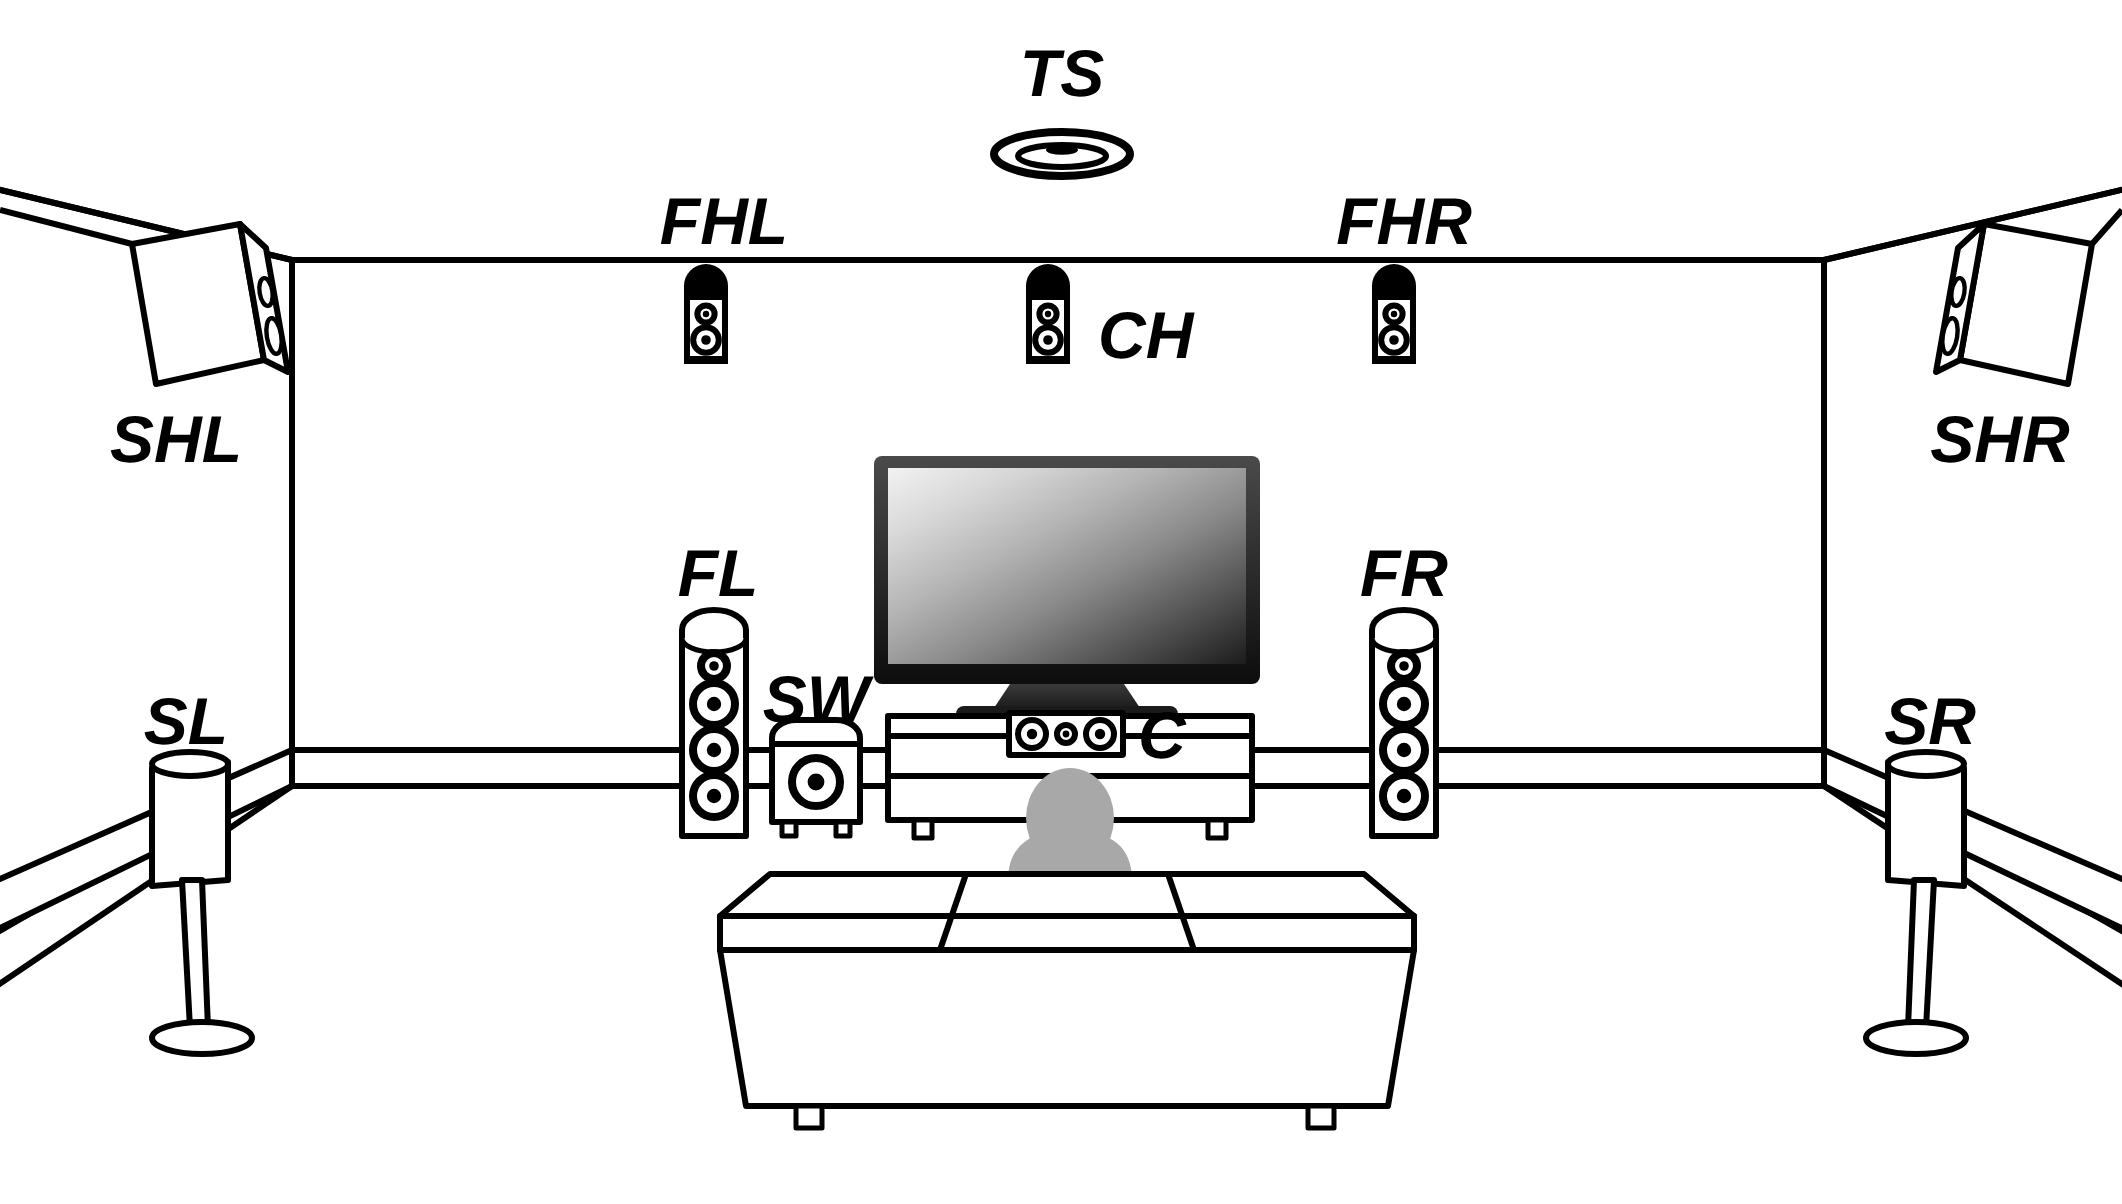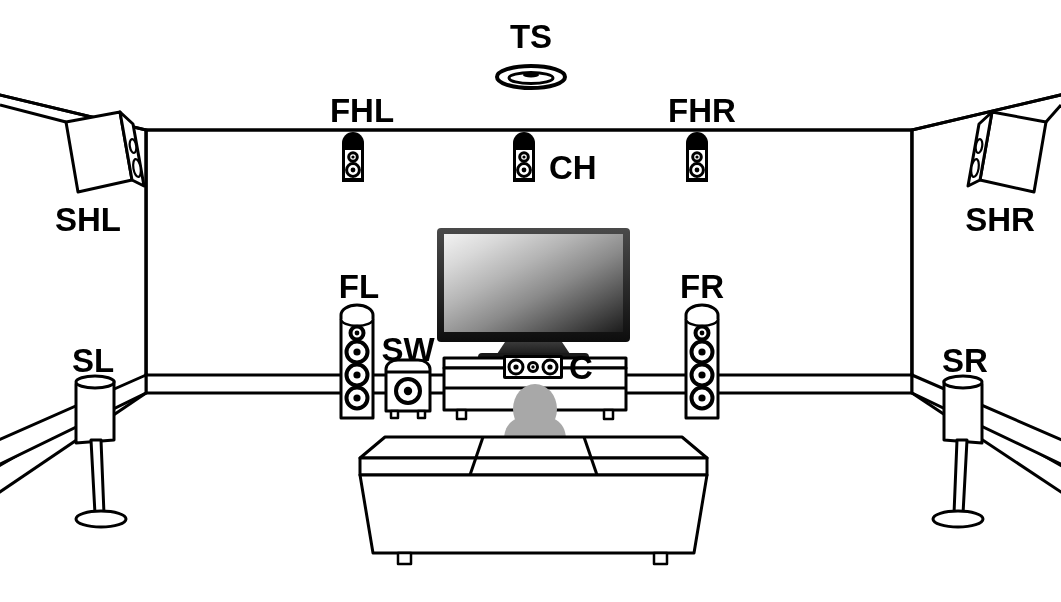--- a/index.html
+++ b/index.html
@@ -10,20 +10,21 @@
   }
   body {
     font-family: "Liberation Sans", sans-serif;
   }
   #stage {
     position: relative;
     width: 1061px;
     height: 602px;
     background: #ffffff;
     overflow: hidden;
+    font-style: italic;
   }
   #stage svg {
     position: absolute;
     top: 0;
     left: 0;
     width: 1061px;
     height: 602px;
   }
   .room-line {
     fill: none;

